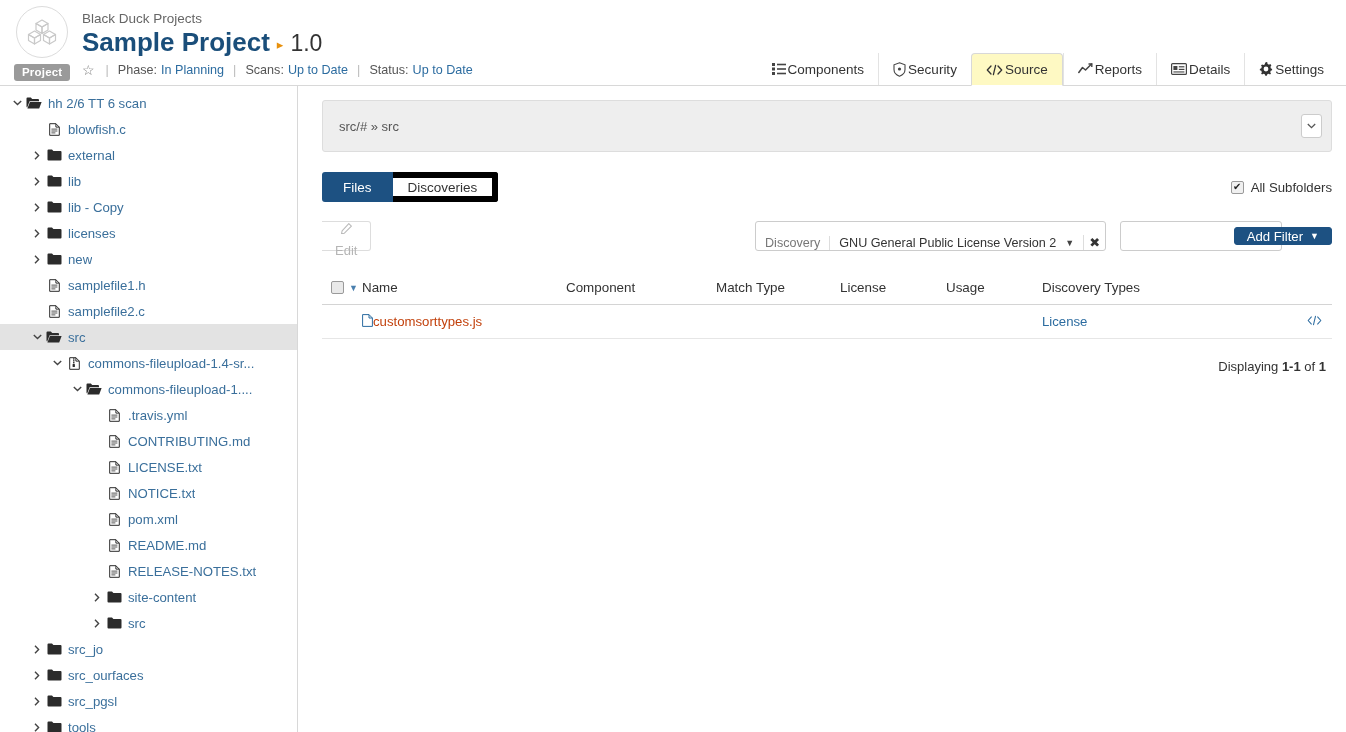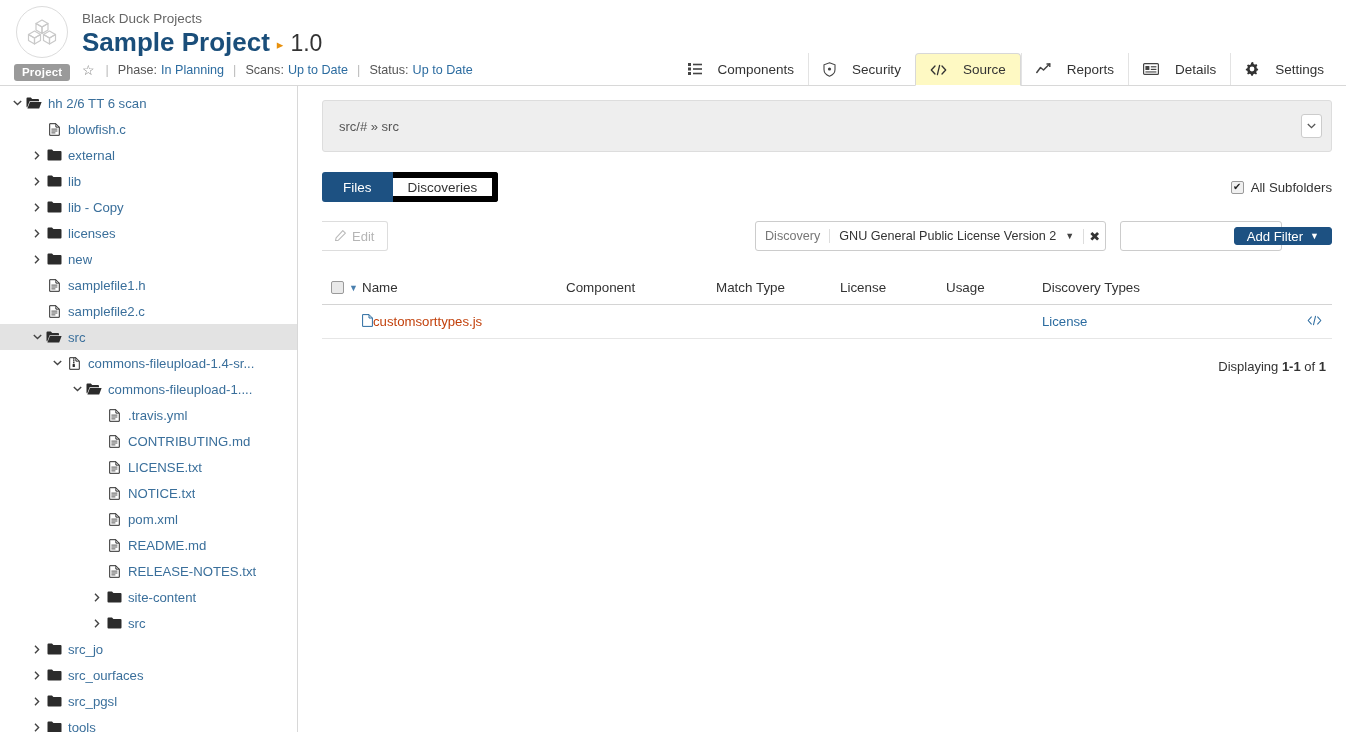--- a/index.html
+++ b/index.html
@@ -98,21 +98,21 @@
   .nav-tabs {
     position: absolute;
     right: 8px; bottom: 0;
     display: flex;
     align-items: flex-end;
     height: 34px;
   }
   .nav-tab {
     display: flex;
     align-items: center;
-    gap: 16px;
+    gap: 2px;
     height: 32px;
     padding: 0 14px;
     font-size: 13.5px;
     color: #333333;
     border-left: 1px solid #e3e3e3;
     cursor: pointer;
     background: transparent;
   }
   .nav-tab:first-child { border-left: none; }
   .nav-tab.active {
@@ -250,32 +250,32 @@
   .tb-btn {
     height: 30px;
     padding: 0 13px;
     font-size: 13px;
     display: flex; align-items: center; gap: 6px;
     border: 1px solid #dddddd;
     background: #ffffff;
     color: #b5b5b5;
     cursor: default;
   }
-  .tb-btn:first-child { border-radius: 3px 0 0 3px; }
+  .tb-btn:first-child { border-radius: 3px 0 0 3px; flex-direction: column; }
   .tb-btn:last-child { border-radius: 0 3px 3px 0; border-left: none; }
 
   .filter-area {
     position: absolute;
     left: 433px;
     display: flex;
     align-items: center;
   }
   .filter-pill {
     display: flex;
-    align-items: center;
+    align-items: flex-end;
     height: 30px;
     border: 1px solid #cccccc;
     border-radius: 3px;
     background: #ffffff;
     overflow: hidden;
   }
   .fp-label {
     display: flex; align-items: center;
     padding: 0 9px;
     font-size: 12.6px;

